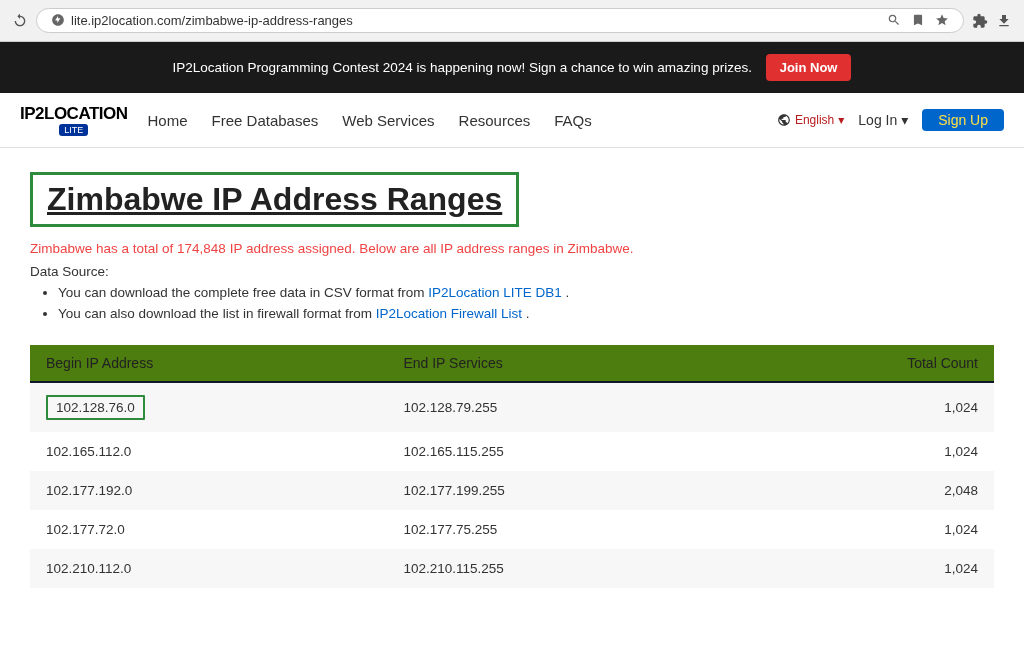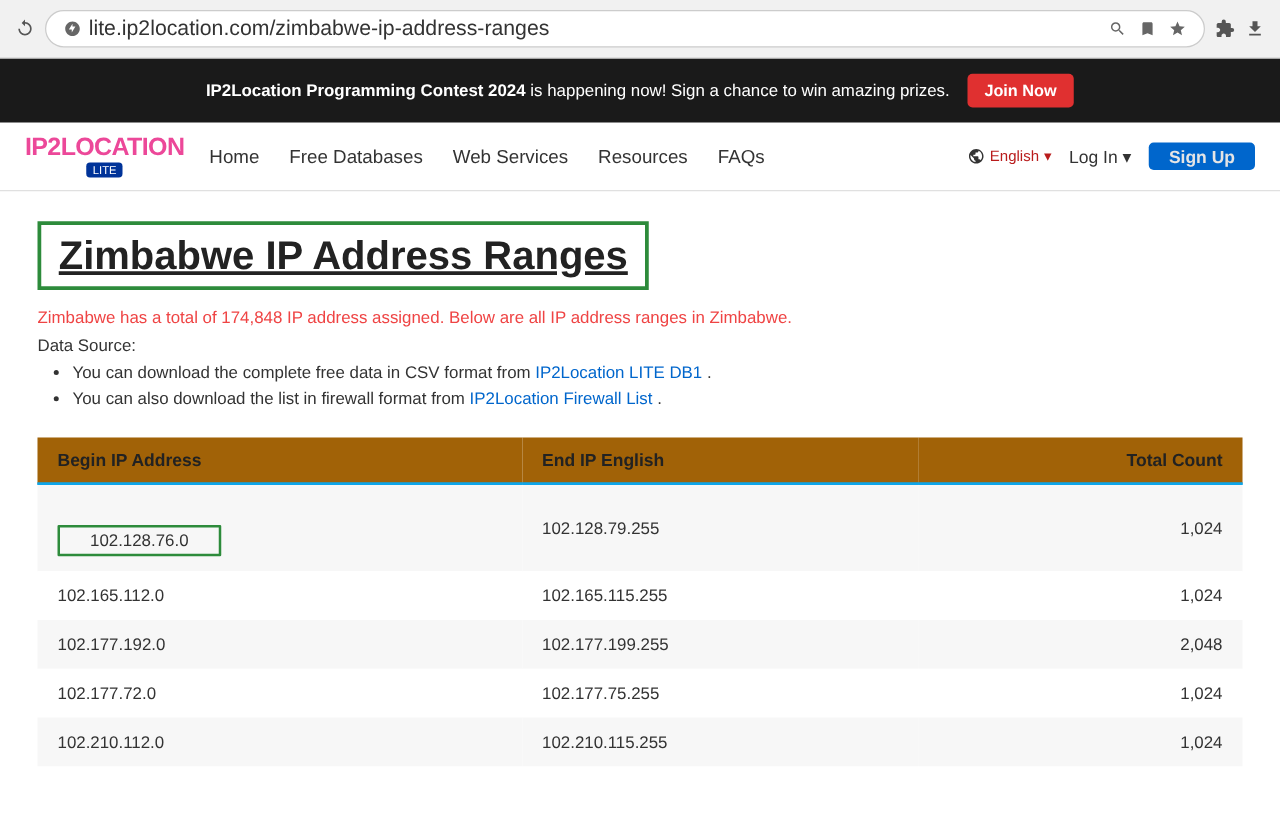--- a/index.html
+++ b/index.html
@@ -15,38 +15,38 @@
       gap: 8px;
     }
     .browser-icons { display: flex; gap: 6px; align-items: center; }
     .browser-icon { width: 16px; height: 16px; fill: #555; }
     .address-bar {
       flex: 1;
       background: #fff;
       border: 1px solid #ccc;
       border-radius: 20px;
       padding: 4px 14px;
-      font-size: 17px;
+      font-size: 13px;
       color: #333;
       display: flex;
-      align-items: center;
+      align-items: flex-start;
       gap: 6px;
     }
     .address-bar-icons { display: flex; gap: 10px; margin-left: auto; }
     .toolbar-icons { display: flex; gap: 8px; align-items: center; }
 
     
     .banner {
       background: #1a1a1a;
       color: #fff;
       text-align: center;
       padding: 12px;
       font-size: 13.5px;
     }
-    .banner strong { font-weight: bold; }
+    .banner strong { font-weight: normal; }
     .join-now-btn {
       background: #e03030;
       color: #fff;
       border: none;
       border-radius: 4px;
       padding: 6px 14px;
       font-size: 13px;
       font-weight: bold;
       cursor: pointer;
       margin-left: 10px;
@@ -60,23 +60,23 @@
       border-bottom: 1px solid #e0e0e0;
       height: 55px;
     }
     .logo {
       display: flex;
       flex-direction: column;
       align-items: center;
       margin-right: 20px;
     }
     .logo-text {
-      font-size: 20px;
+      font-size: 17px;
       font-weight: bold;
-      color: #ec4899;
+      color: #000000;
       letter-spacing: -0.5px;
       line-height: 1;
     }
     .logo-badge {
       background: #003399;
       color: #fff;
       font-size: 9px;
       padding: 1px 5px;
       border-radius: 3px;
       margin-top: 2px;
@@ -110,26 +110,26 @@
     }
     .login-btn {
       color: #333;
       font-size: 14px;
       cursor: pointer;
       background: none;
       border: none;
     }
     .signup-btn {
       background: #0066cc;
-      color: #e5e5e5;
+      color: #fde047;
       border: none;
       border-radius: 4px;
       padding: 3px 16px;
       font-size: 14px;
-      font-weight: bold;
+      font-weight: normal;
       cursor: pointer;
     }
 
     
     .content { padding: 24px 30px; }
     .page-title {
       font-size: 32px;
       font-weight: bold;
       color: #222;
       border: 3px solid #2d8b3b;
@@ -147,40 +147,39 @@
     
     .ip-table {
       width: 100%;
       border-collapse: collapse;
       margin-top: 10px;
     }
     .ip-table th {
       text-align: left;
       padding: 10px 16px;
       font-size: 14px;
-      font-weight: bold;
+      font-weight: normal;
       color: #222;
-      border-bottom: 2px solid #0ea5e9;
-      background: #a16207;
+      border-bottom: 2px solid #0f172a;
+      background: #4d7c0f;
     }
     .ip-table th:last-child { text-align: right; }
     .ip-table td {
       padding: 12px 16px;
       font-size: 13.5px;
       color: #333;
     }
     .ip-table td:last-child { text-align: right; }
     .ip-table tr:nth-child(odd) { background: #f7f7f7; }
     .ip-table tr:nth-child(even) { background: #fff; }
     .first-cell-highlighted {
       border: 2px solid #2d8b3b;
       border-radius: 1px;
-      padding: 3px 24px;
+      padding: 3px 8px;
       display: inline-block;
-      margin-top: 20px;
     }
   </style>
 </head>
 <body>
 
 <div class="browser-chrome">
   <div class="browser-icons">
     <svg class="browser-icon" viewBox="0 0 24 24">
       <path d="M12 4V1L8 5l4 4V6c3.31 0 6 2.69 6 6s-2.69 6-6 6-6-2.69-6-6H4c0 4.42 3.58 8 8 8s8-3.58 8-8-3.58-8-8-8z"></path>
     </svg>
@@ -261,21 +260,21 @@
       <a href="#">IP2Location Firewall List</a>
       <span> .</span>
     </li>
   </ul>
 
   
   <table class="ip-table">
     <thead>
       <tr>
         <th>Begin IP Address</th>
-        <th>End IP English</th>
+        <th>End IP Services</th>
         <th>Total Count</th>
       </tr>
     </thead>
     <tbody id="ip-table-body">
     <tr>
           <td><span class="first-cell-highlighted">102.128.76.0</span></td>
           <td>102.128.79.255</td>
           <td>1,024</td>
         </tr>
         <tr>

